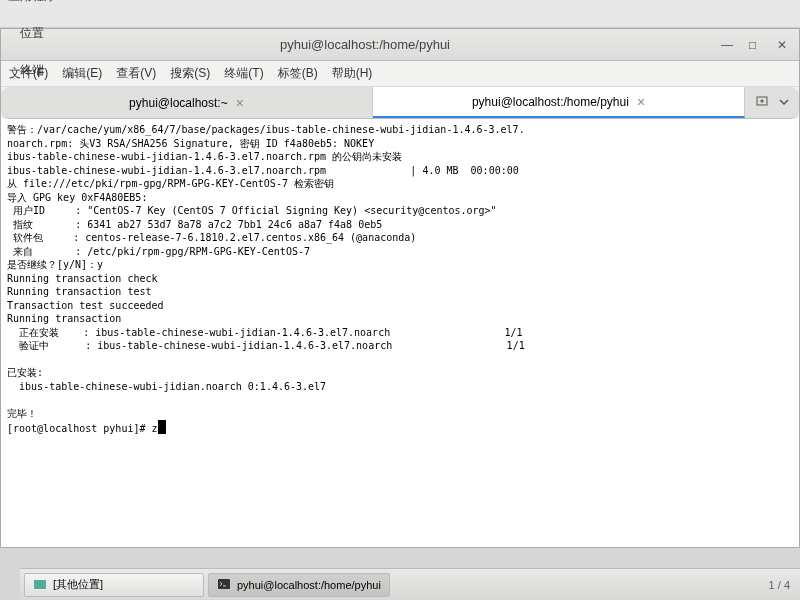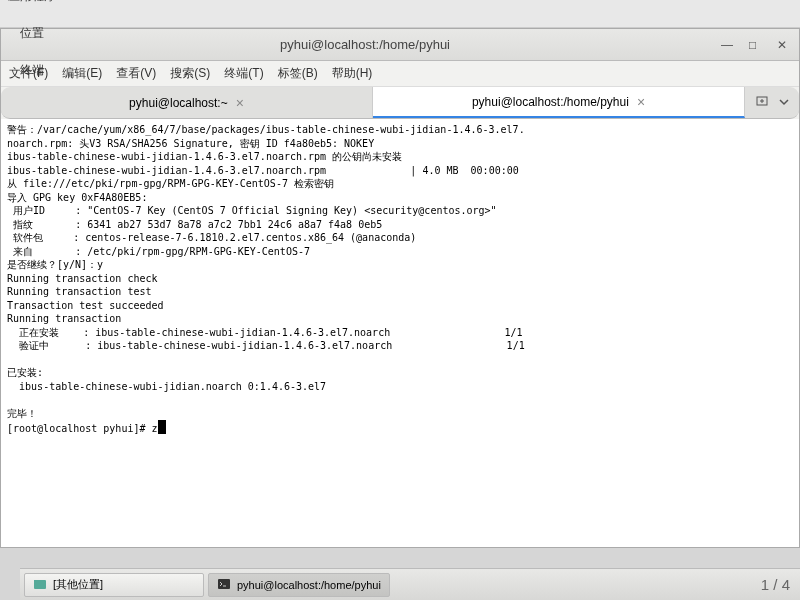--- a/index.html
+++ b/index.html
@@ -19,21 +19,21 @@
 .tabbar { background: #e0e0de; height: 32px; display: flex; align-items: stretch; border-bottom: 1px solid #bbb; border-radius: 9px; }
 .tab { flex: 1; display: flex; align-items: center; justify-content: center; gap: 8px; border-right: 1px solid #ccc; cursor: pointer; position: relative; }
 .tab.active { background: #fff; border-bottom: 2px solid #3584e4; }
 .tab-close { color: #888; font-size: 14px; }
 .tab-actions { display: flex; align-items: center; padding: 0 10px; gap: 10px; }
 .terminal { background: #fff; color: #000; font-family: "DejaVu Sans Mono", monospace; font-size: 10px; padding: 4px 6px; line-height: 1.35; white-space: pre-wrap; height: 428px; overflow: hidden; }
 .taskbar { position: absolute; bottom: 0; left: 0; right: 0; height: 32px; background: linear-gradient(#e8e8e6, #d8d8d6); display: flex; align-items: center; padding: 2px 4px; gap: 4px; border-top: 1px solid #bbb; margin-left: 20px; }
 .task-item { background: linear-gradient(#f4f4f2, #e0e0de); border: 1px solid #bbb; border-radius: 2px; height: 24px; display: flex; align-items: center; padding: 0 8px; gap: 6px; cursor: pointer; font-size: 11px; flex: 0 0 auto; min-width: 180px; }
 .task-item.active { background: linear-gradient(#d0d0ce, #c4c4c2); }
 .task-icon { width: 14px; height: 14px; }
-.taskbar-right { margin-left: auto; font-size: 15px; color: #666; padding-right: 6px; }
+.taskbar-right { margin-left: auto; font-size: 11px; color: #666; padding-right: 6px; }
 .cursor-block { display: inline-block; width: 8px; height: 14px; background: #000; vertical-align: text-bottom; }
 </style>
 </head>
 <body>
 
 <div class="top-panel">
   <div class="top-panel-left">
     <span>
       <svg class="gnome-icon" viewBox="0 0 16 16">
           <circle cx="5" cy="4" r="2" fill="#6a4"></circle>

